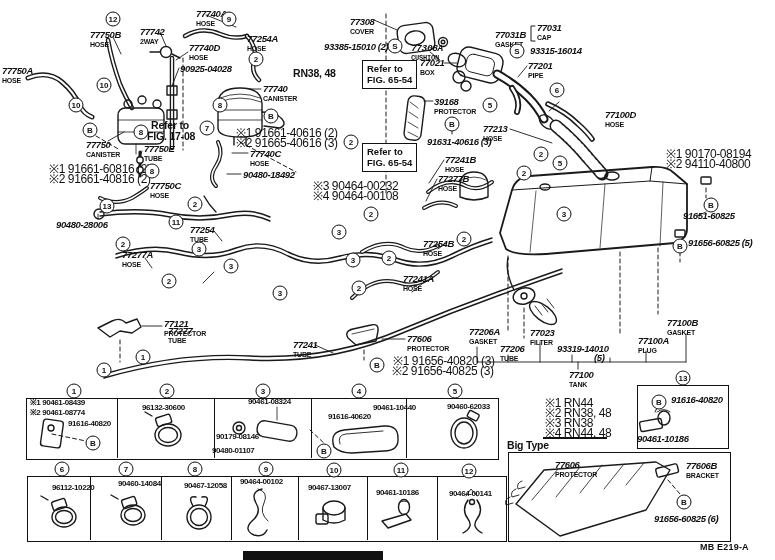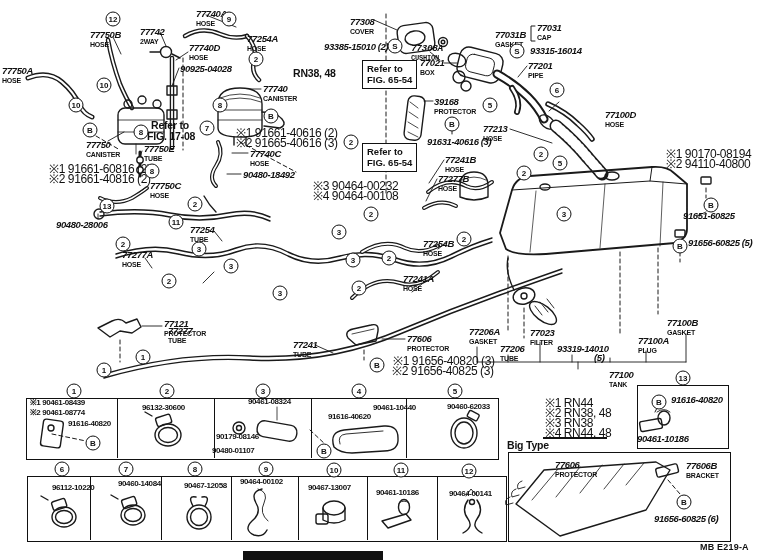--- a/index.html
+++ b/index.html
@@ -404,21 +404,21 @@
         <span class="psub">FILTER</span>
       </div>
       <div class="plabel" style="left: 557px; top: 344px;">
         <span class="pnum">93319-14010</span>
         <span class="psub"></span>
       </div>
       <div class="plabel" style="left: 594px; top: 353px;">
         <span class="pnum">(5)</span>
         <span class="psub"></span>
       </div>
-      <div class="plabel" style="left: 569px; top: 370px; margin-left: 40px;">
+      <div class="plabel" style="left: 569px; top: 370px;">
         <span class="pnum">77100</span>
         <span class="psub">TANK</span>
       </div>
       <div class="plabel" style="left: 638px; top: 336px;">
         <span class="pnum">77100A</span>
         <span class="psub">PLUG</span>
       </div>
       <div class="plabel" style="left: 667px; top: 318px;">
         <span class="pnum">77100B</span>
         <span class="psub">GASKET</span>

